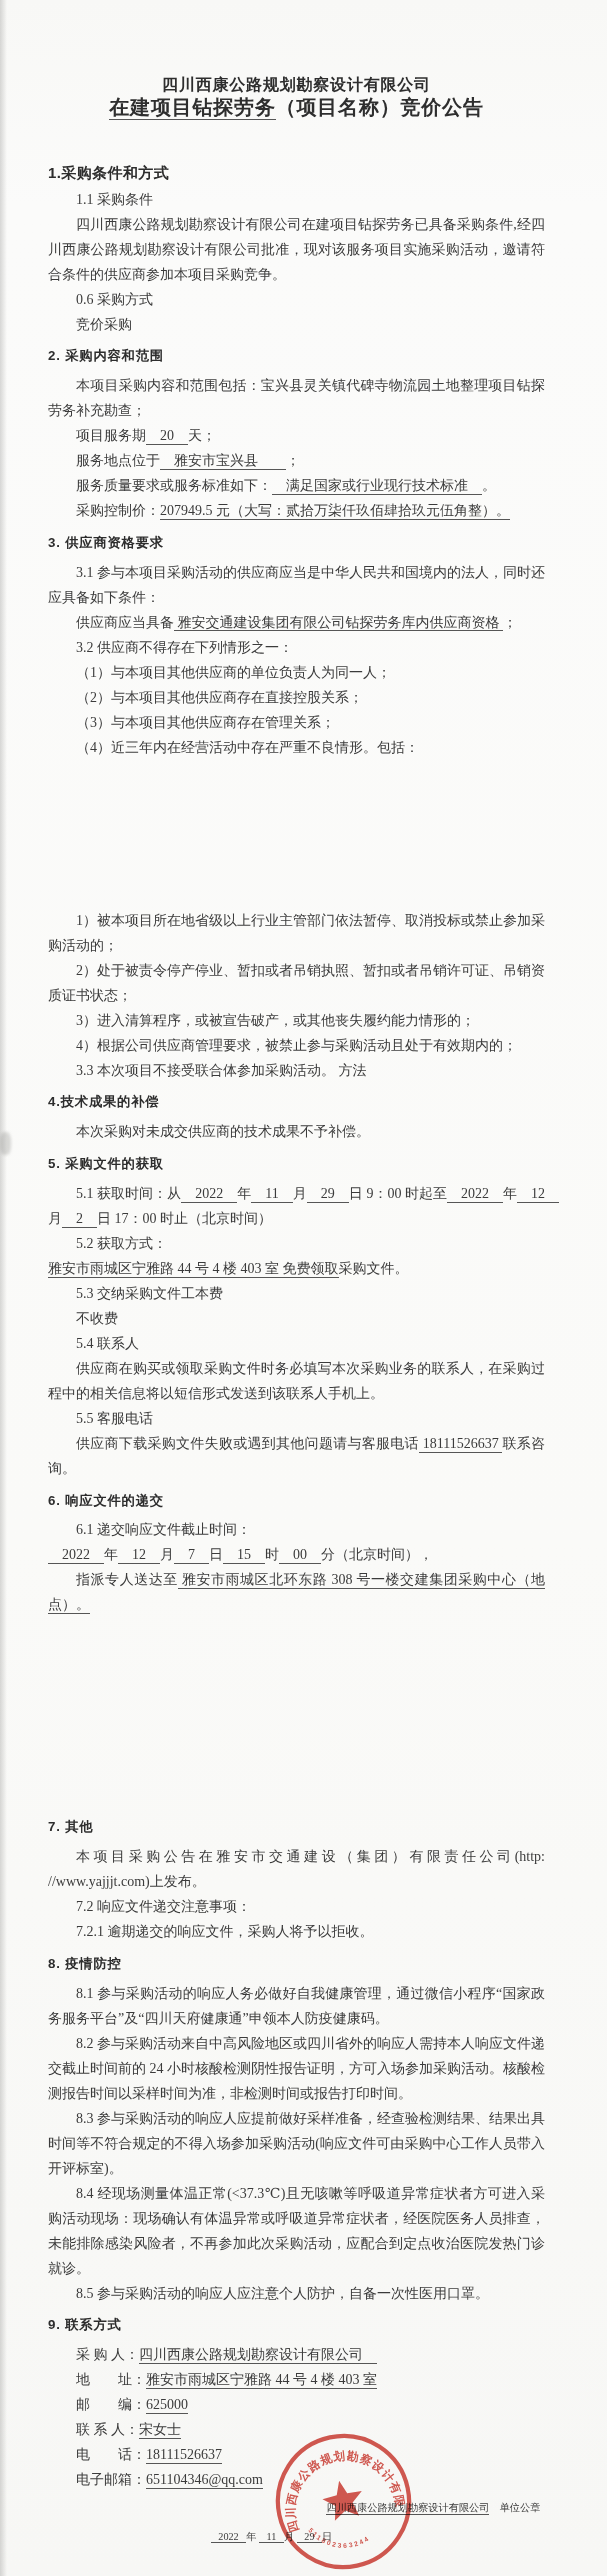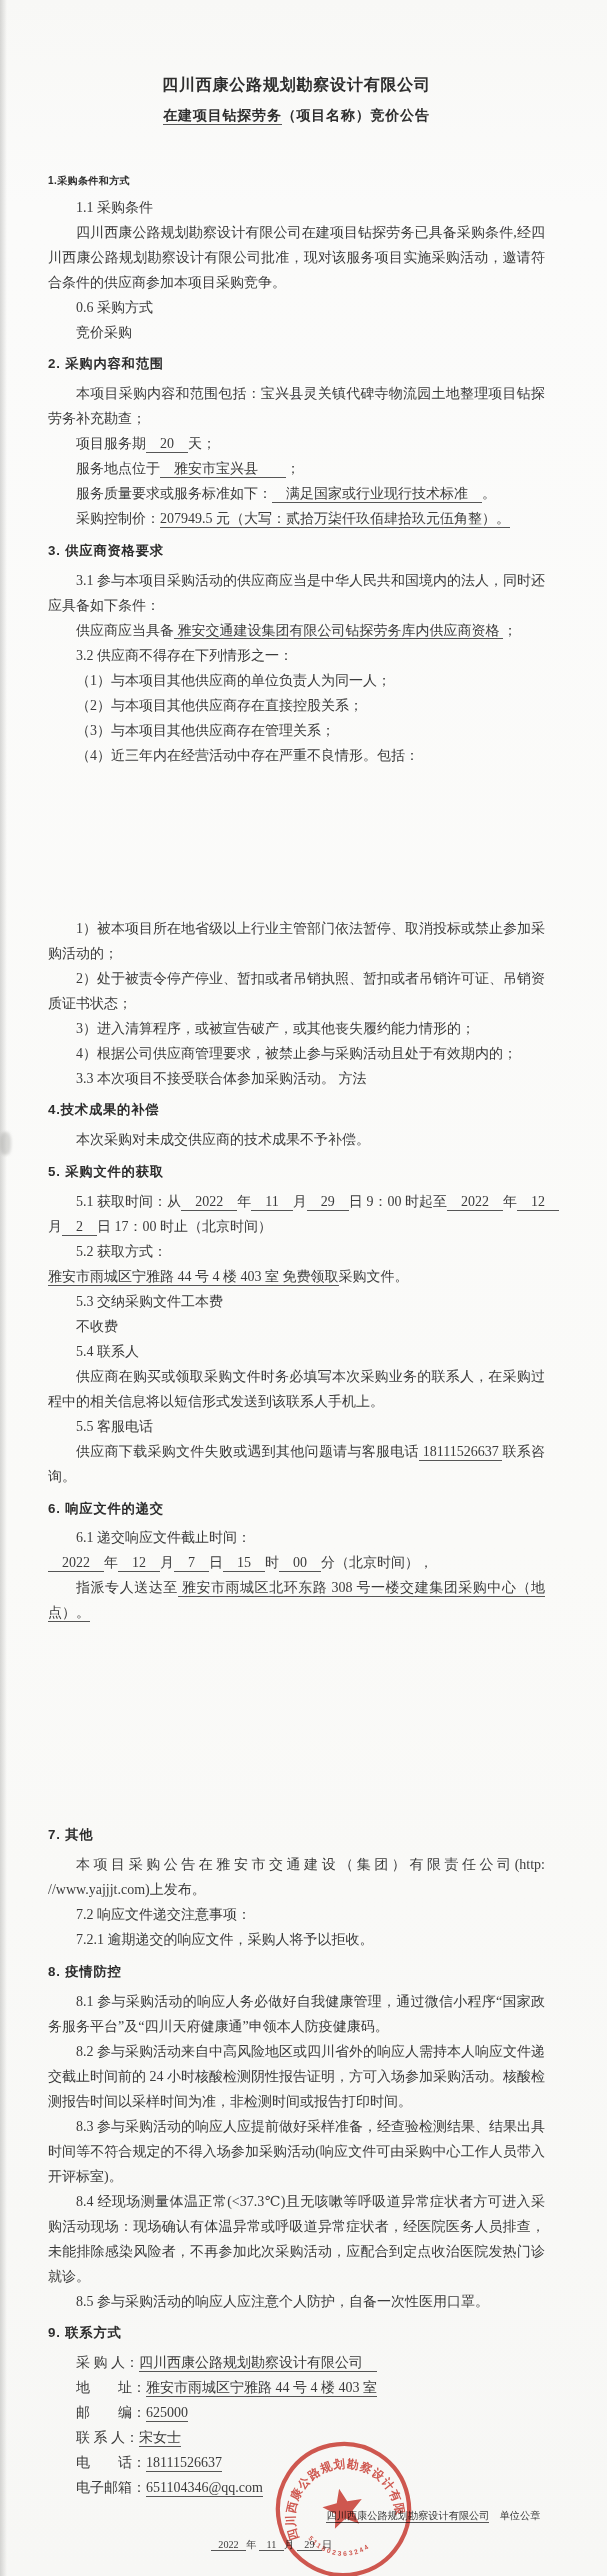--- a/index.html
+++ b/index.html
@@ -14,26 +14,26 @@
   }
   .scan-edge{position:absolute;left:0;top:0;width:6.8px;height:100%;
     background:linear-gradient(90deg,rgba(120,120,118,.28),rgba(120,120,118,0));
     pointer-events:none;}
   .scan-smudge{position:absolute;left:0;top:1132px;width:10.6px;height:23px;
     background:rgba(110,110,108,.25);border-radius:40%;filter:blur(1.5px);}
   .content{padding:73px 62px 0 48px;}
   .doc-title{text-align:center;color:#2e2e2e;}
   .doc-title .t1{font-size:16px;font-weight:700;line-height:23px;
     font-family:"Liberation Sans","DejaVu Sans",sans-serif;letter-spacing:0.8px;}
-  .doc-title .t2{font-size:14px;font-weight:700;line-height:23px;margin-top:8px;
+  .doc-title .t2{font-size:20px;font-weight:700;line-height:23px;margin-top:0;
     font-family:"Liberation Sans","DejaVu Sans",sans-serif;letter-spacing:0.8px;}
   .title-gap{height:38px;}
   .sec-heading{font-family:"Liberation Sans","DejaVu Sans",sans-serif;color:#2d2d2d;}
   .sec-heading.major{font-size:13.3px;font-weight:700;line-height:26px;margin:6.8px 0 3.8px;letter-spacing:0.8px;}
-  .sec-heading.minor{font-size:10px;font-weight:700;line-height:25px;margin:3px 0 1.5px;letter-spacing:0.4px;}
+  .sec-heading.minor{font-size:15px;font-weight:700;line-height:25px;margin:3px 0 1.5px;letter-spacing:0.4px;}
   .line{margin:0;font-size:14px;line-height:25px;text-align:justify;}
   .indent{text-indent:2em;}
   .flush{text-indent:0;}
   .gap-lg{height:148px;}
   .gap-lg2{height:190px;}
   .u{border-bottom:0.8px solid #565656;padding-bottom:0.8px;}
   .signature{position:relative;margin-top:3px;font-size:10.2px;}
   .sig-line1{text-align:right;line-height:26px;padding-right:4.6px;}
   .sig-date{text-align:center;line-height:26px;margin-top:2.3px;padding-right:50px;}
   .sig-date .num{padding:0 7.6px;}

